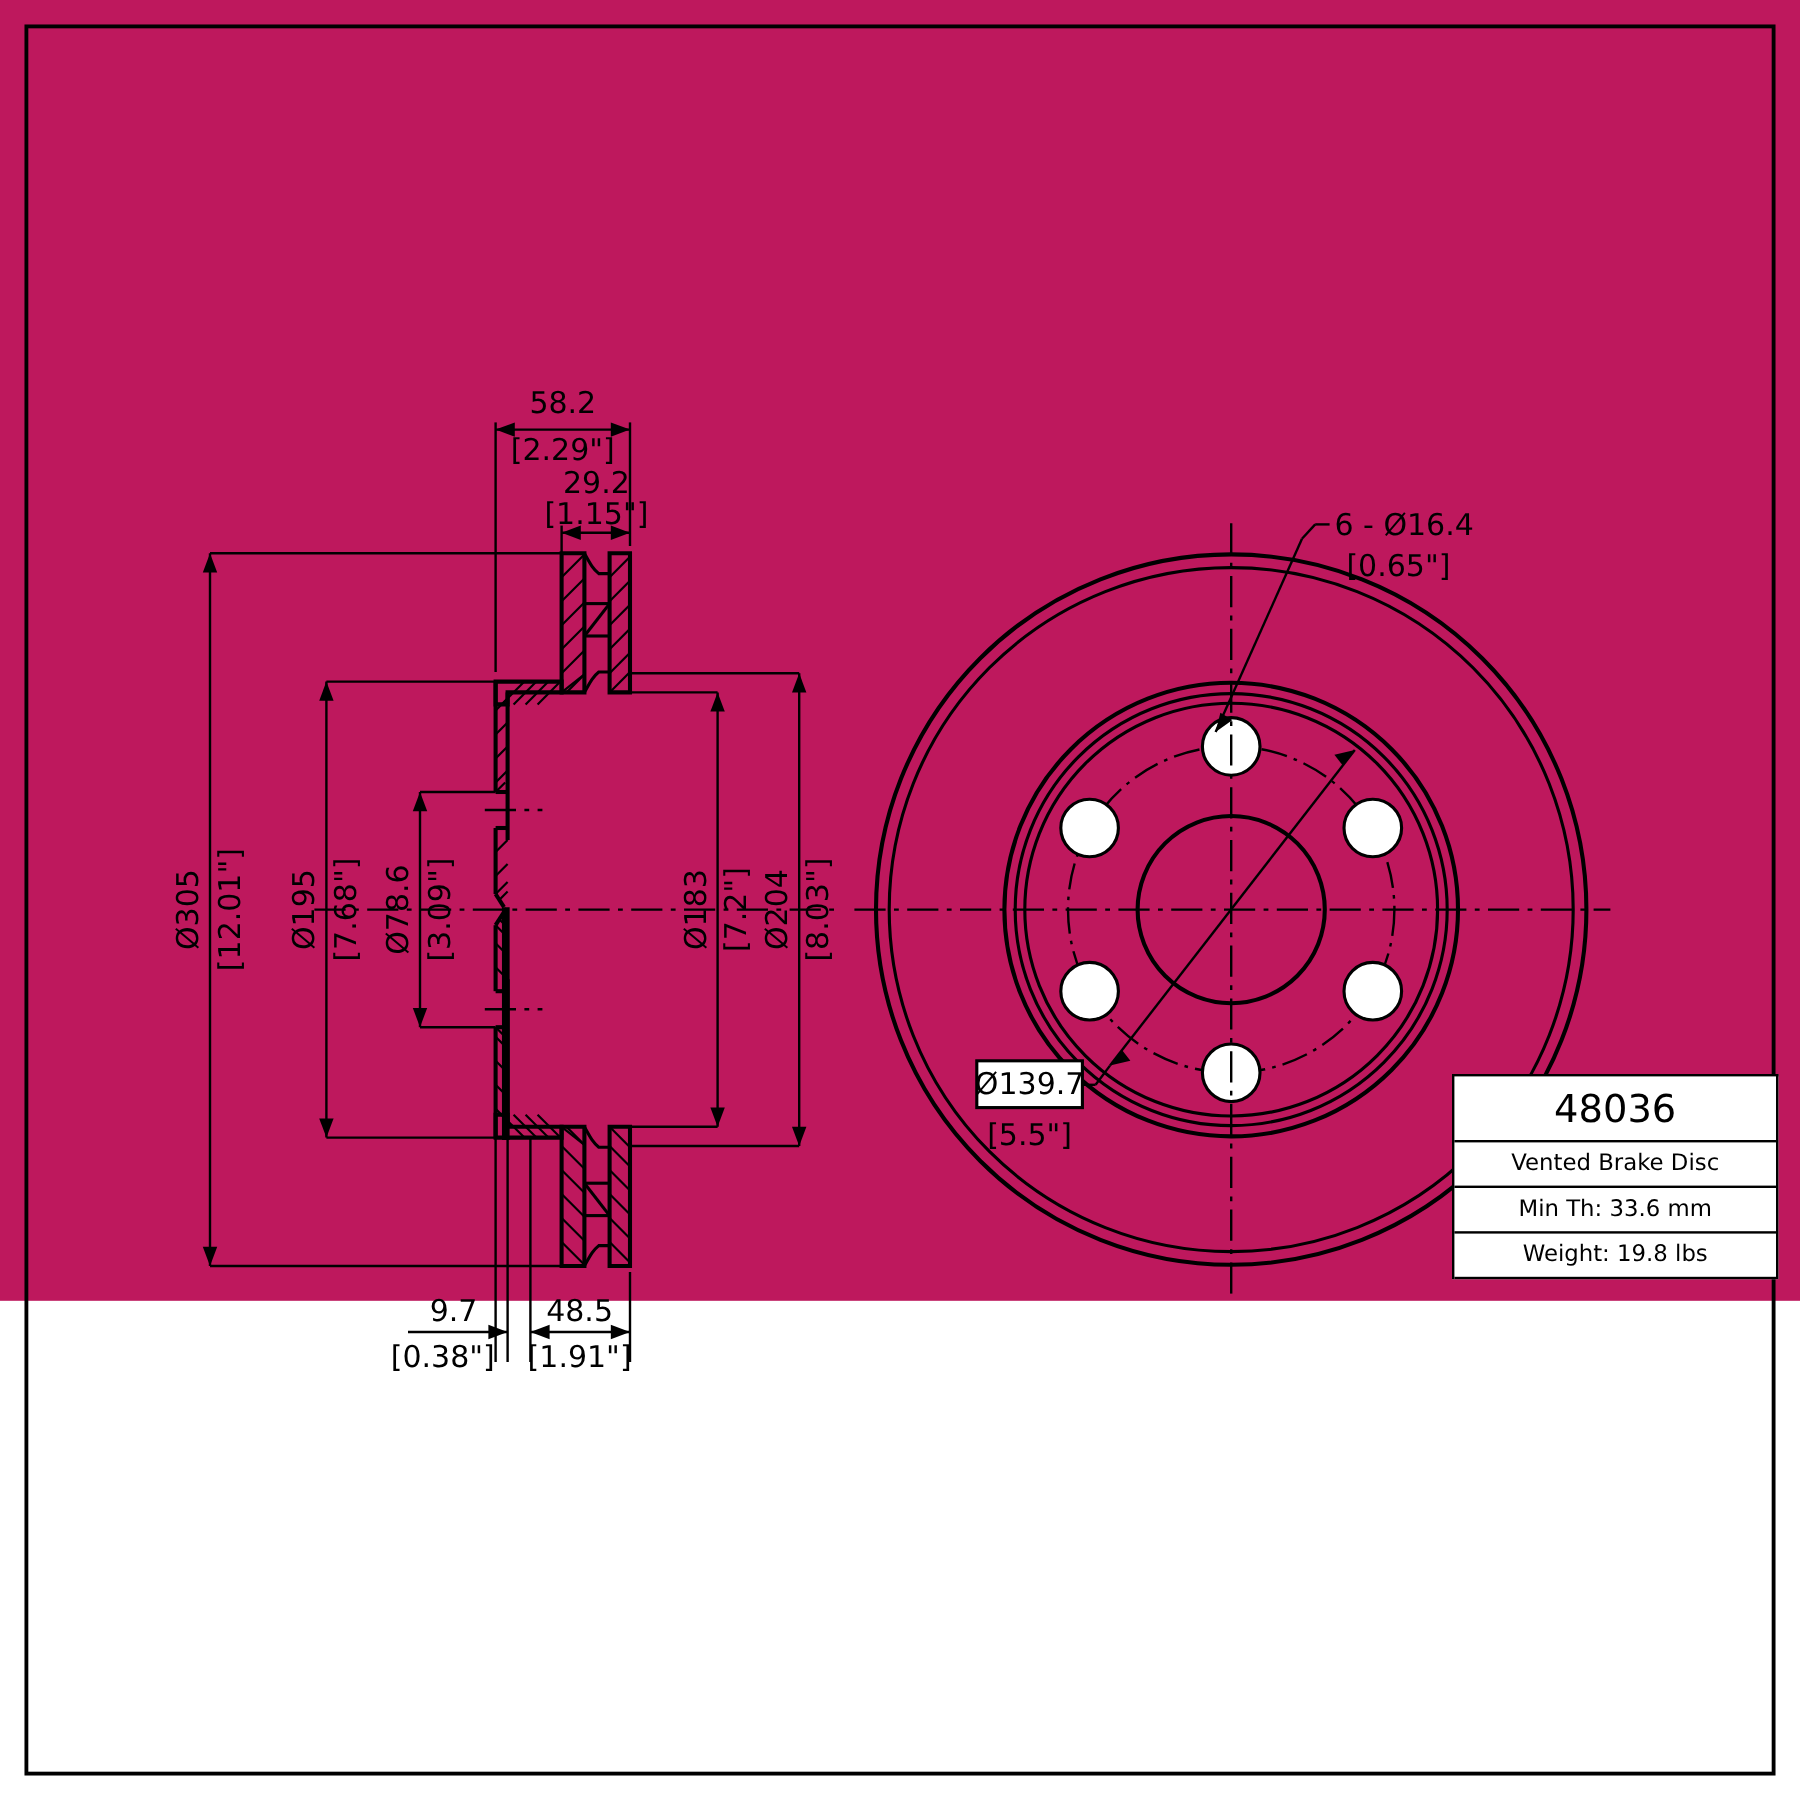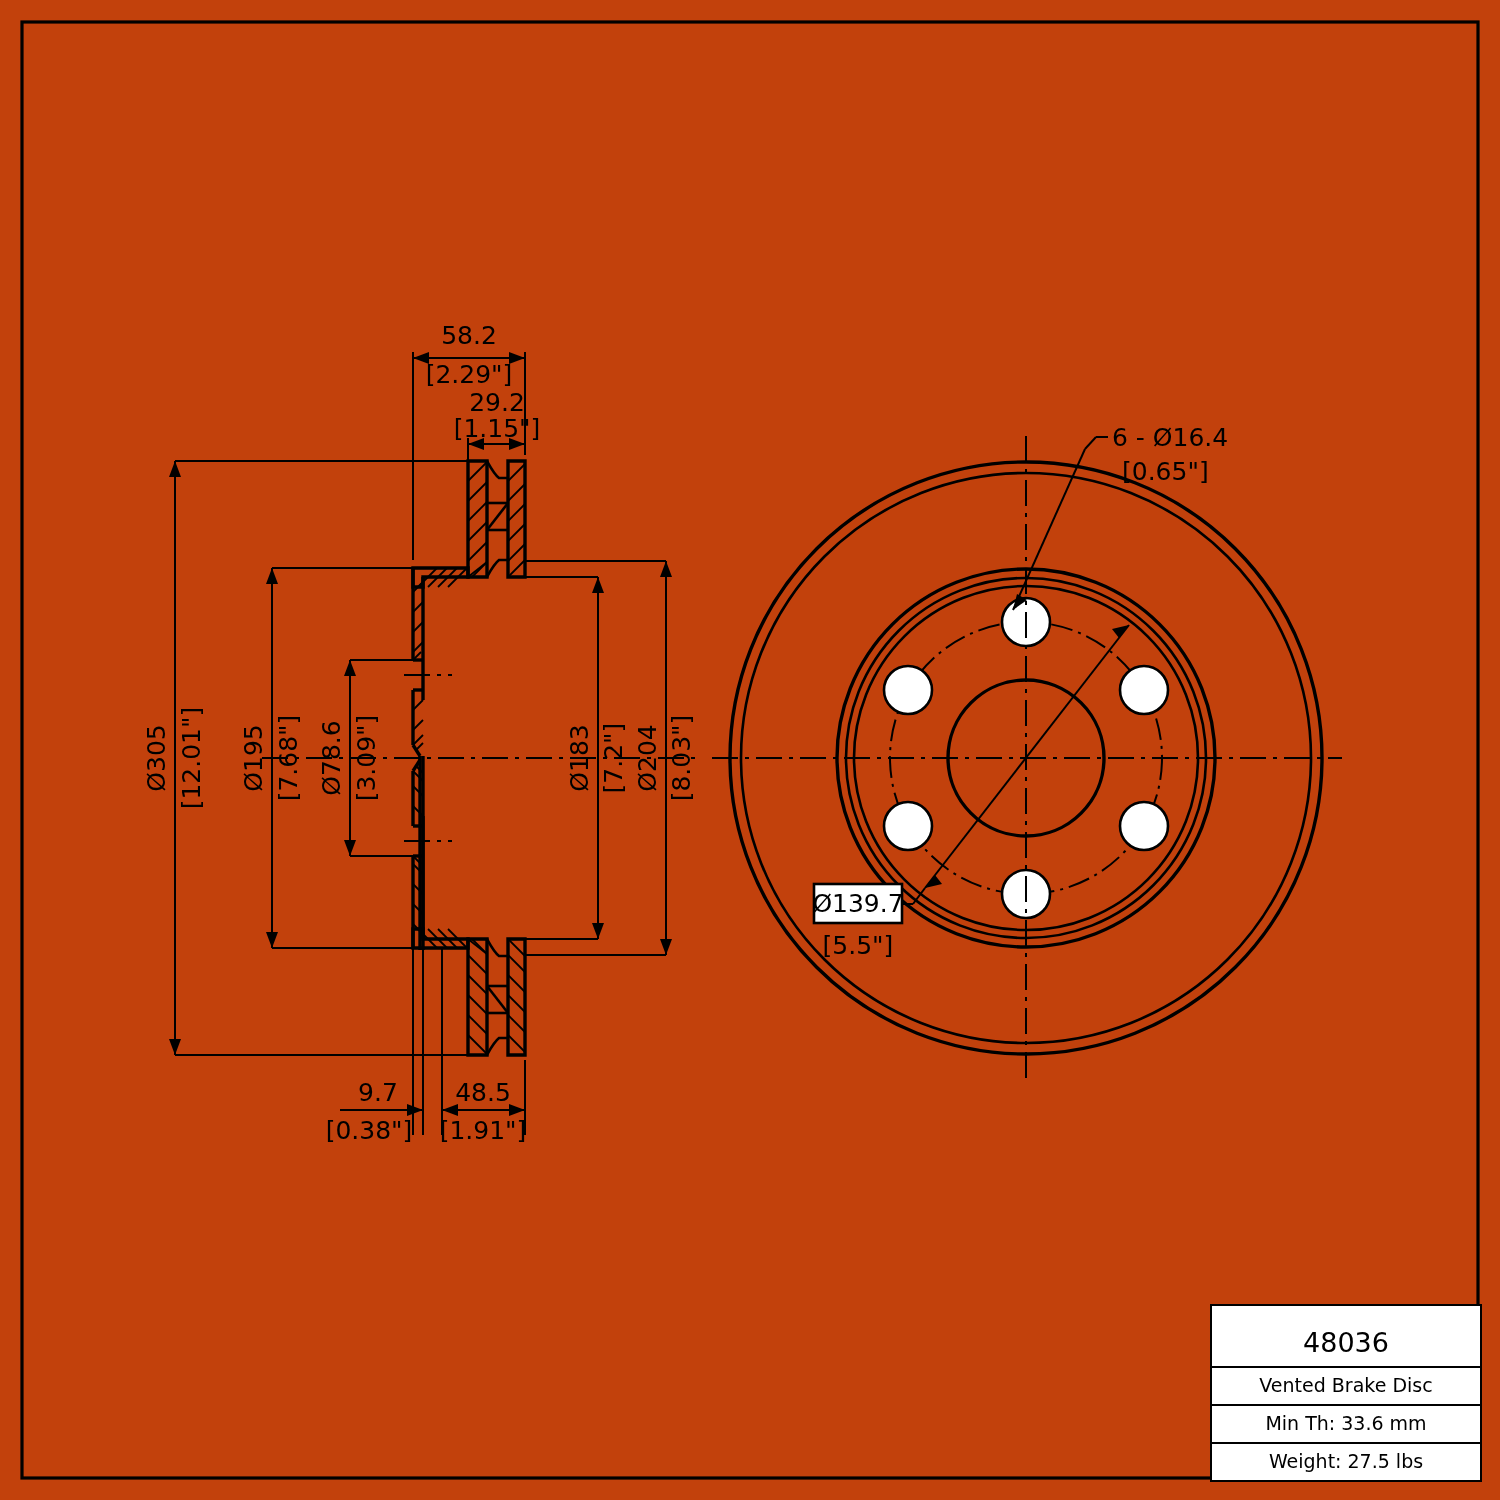--- a/index.html
+++ b/index.html
@@ -9,22 +9,22 @@
   }
   body {
     width: 1500px;
     height: 1500px;
     font-family: "DejaVu Sans", "Liberation Sans", sans-serif;
     overflow: hidden;
   }
   #sheet {
     position: relative;
     width: 1500px;
-    height: 1500px;
-    background: #c2410c;
+    height: 1084px;
+    background: #be185d;
   }
   svg.drawing {
     position: absolute;
     left: 0;
     top: 0;
     width: 1500px;
     height: 1500px;
   }
   .ln { stroke: #000000; fill: none; }
   .thin { stroke-width: 2; }
@@ -63,21 +63,21 @@
   }
   .tb-row {
     border-bottom: 2px solid #000;
     text-align: center;
     font-size: 19px;
     line-height: 1.0;
     padding: 8px 6px 9px 6px;
     color: #000;
     white-space: nowrap;
   }
-  .tb-row.part { font-size: 27px; padding: 23px 6px 10px 6px;}
+  .tb-row.part { font-size: 32px; padding: 11px 6px 10px 6px;}
 </style>
 </head>
 <body>
 
 <div id="sheet">
 
   <svg class="drawing" viewBox="0 0 1500 1500">
 
     <rect class="ln border" x="22" y="22" width="1456" height="1456"></rect>
 
@@ -338,16 +338,16 @@
         <text class="dimtxt" x="858" y="954" text-anchor="middle">[5.5"]</text>
       </g>
     </g>
 
   </svg>
 
   <div class="tb">
     <div class="tb-row part">48036</div>
     <div class="tb-row">Vented Brake Disc</div>
     <div class="tb-row">Min Th: 33.6 mm</div>
-    <div class="tb-row">Weight: 27.5 lbs</div>
+    <div class="tb-row">Weight: 19.8 lbs</div>
   </div>
 
 </div>
 
 </body></html>

